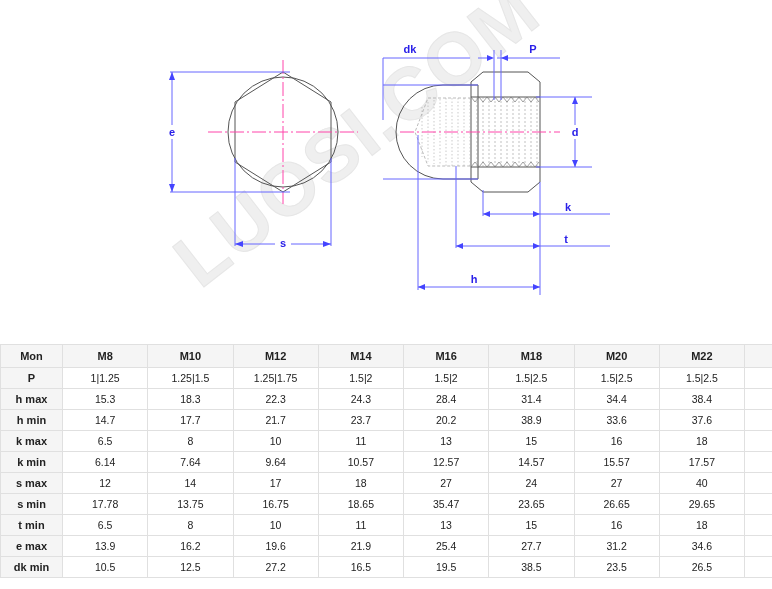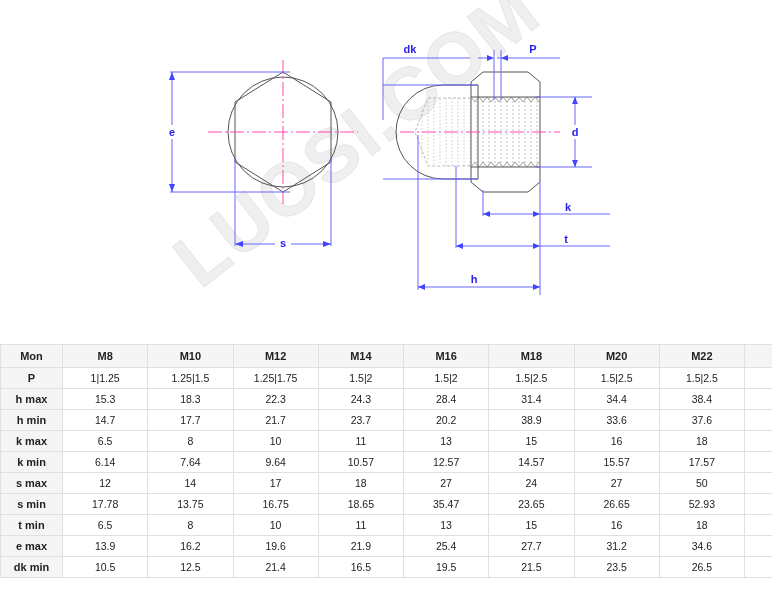--- a/index.html
+++ b/index.html
@@ -314,33 +314,33 @@
           </tr>
           <tr>
             <th class="rowhead">s max</th>
             <td>12</td>
             <td>14</td>
             <td>17</td>
             <td>18</td>
             <td>27</td>
             <td>24</td>
             <td>27</td>
-            <td>50</td>
+            <td>40</td>
             <td>32</td>
           </tr>
           <tr>
             <th class="rowhead">s min</th>
             <td>17.78</td>
             <td>13.75</td>
             <td>16.75</td>
             <td>18.65</td>
             <td>35.47</td>
             <td>23.65</td>
             <td>26.65</td>
-            <td>52.93</td>
+            <td>29.65</td>
             <td>31.6</td>
           </tr>
           <tr>
             <th class="rowhead">t min</th>
             <td>6.5</td>
             <td>8</td>
             <td>10</td>
             <td>11</td>
             <td>13</td>
             <td>15</td>
@@ -357,24 +357,24 @@
             <td>25.4</td>
             <td>27.7</td>
             <td>31.2</td>
             <td>34.6</td>
             <td>37</td>
           </tr>
           <tr>
             <th class="rowhead">dk min</th>
             <td>10.5</td>
             <td>12.5</td>
-            <td>21.4</td>
+            <td>27.2</td>
             <td>16.5</td>
             <td>19.5</td>
-            <td>21.5</td>
+            <td>38.5</td>
             <td>23.5</td>
             <td>26.5</td>
             <td>28.5</td>
           </tr>
         </tbody>
     </table>
   </div>
 
 </div>
 

